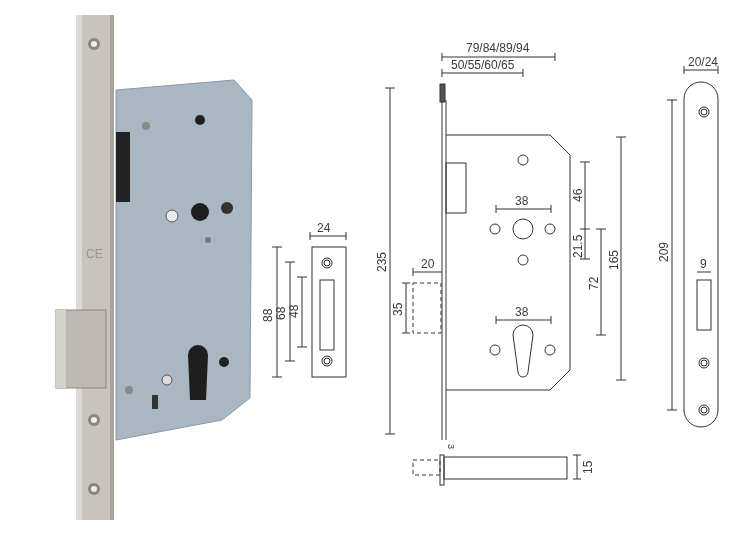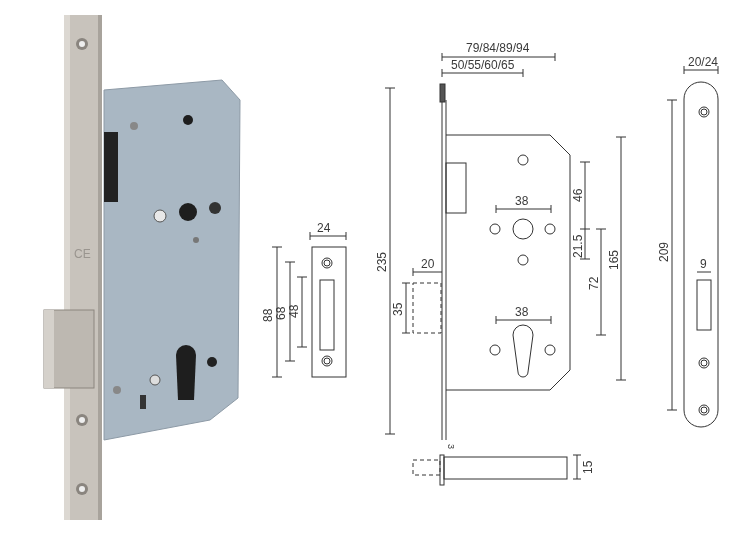--- a/index.html
+++ b/index.html
@@ -5,21 +5,21 @@
   html, body { margin: 0; padding: 0; background: #ffffff; }
   body { width: 750px; height: 534px; position: relative; overflow: hidden;
          font-family: "Liberation Sans", "DejaVu Sans", sans-serif; }
   .abs { position: absolute; }
   .dim-text { font-size: 12px; fill: #3a3a3a; font-family: "Liberation Sans", "DejaVu Sans", sans-serif; }
   svg { position: absolute; left: 0; top: 0; }
 </style>
 </head>
 <body>
 
-<div class="abs" style="left:0;top:0;width:260px;height:426px;">
+<div class="abs" style="left:12px;top:0;width:260px;height:426px;">
   <svg width="260" height="534" viewBox="0 0 260 534">
 
     <path d="M104 90 L222 80 L240 100 L238 398 L210 420 L104 440 Z" fill="#a9b7c3" stroke="#8d9aa6" stroke-width="1"></path>
 
     <rect x="64" y="15" width="38" height="505" fill="#c8c3bc"></rect>
     <rect x="64" y="15" width="6" height="505" fill="#dcd8d2"></rect>
     <rect x="98" y="15" width="4" height="505" fill="#a8a39c"></rect>
 
     <circle cx="82" cy="44" r="6" fill="#8a857f"></circle>
       <circle cx="82" cy="44" r="3" fill="#eee"></circle>

